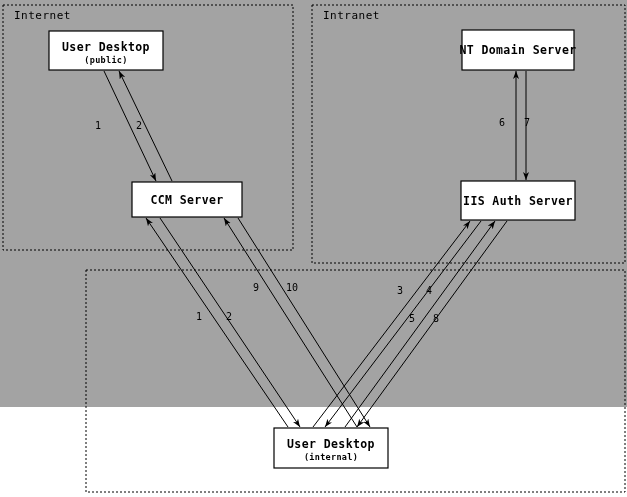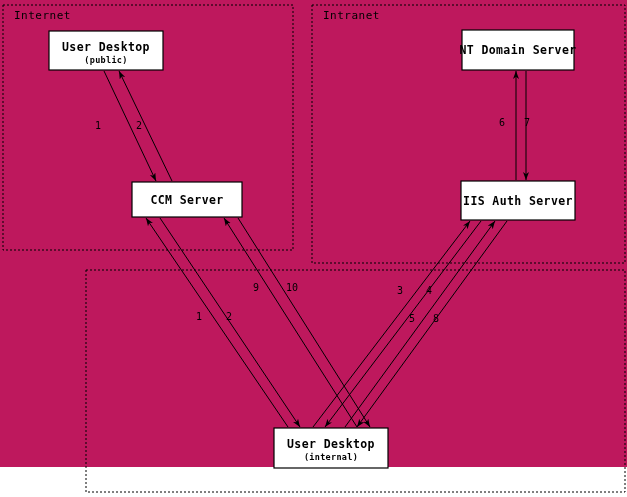--- a/index.html
+++ b/index.html
@@ -9,22 +9,22 @@
   }
   body {
     width: 627px;
     height: 497px;
     font-family: "DejaVu Sans Mono", "Liberation Mono", monospace;
     overflow: hidden;
   }
   #diagram-root {
     position: relative;
     width: 627px;
-    height: 467px;
-    background: #be185d;
+    height: 407px;
+    background: #a3a3a3;
   }
   svg#diagram-svg {
     position: absolute;
     top: 0;
     left: 0;
     width: 627px;
     height: 497px;
     display: block;
   }
   .zone-frame {

